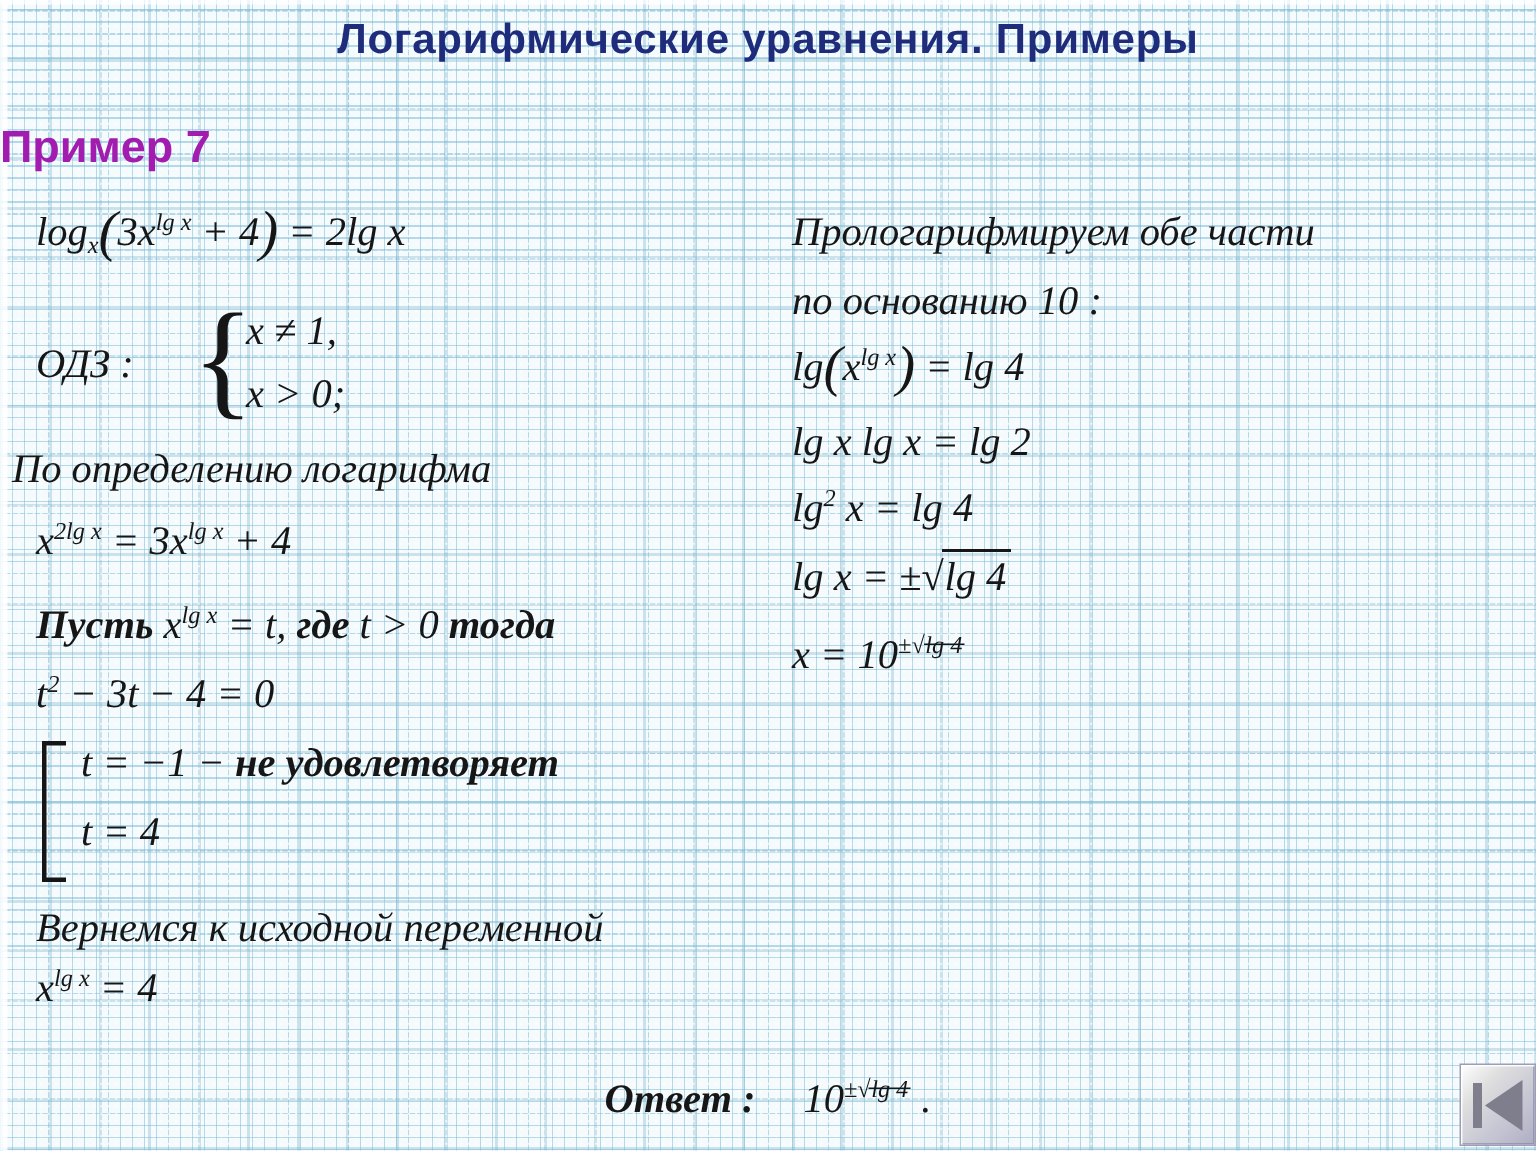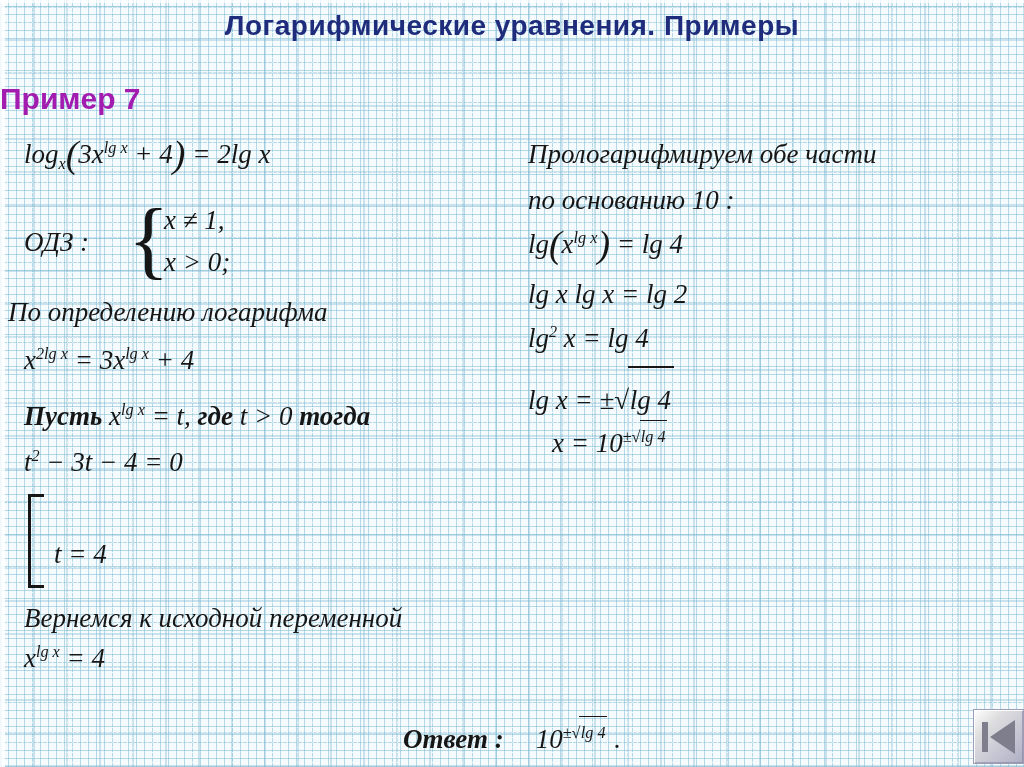--- a/index.html
+++ b/index.html
@@ -34,21 +34,21 @@
     font-size:27px;color:#161616;white-space:nowrap;line-height:1.2;
   }
   .mrow sup{font-size:60%;line-height:0;}
   .mrow sub{font-size:60%;line-height:0;vertical-align:-0.35em;}
   .b{font-weight:700;}
   .prose{font-weight:400;}
   .mbig{font-size:140%;vertical-align:-0.1em;line-height:0;}
 
   .sqrt{display:inline-flex;align-items:baseline;}
   .rad{font-style:normal;line-height:1;}
-  .vinc{border-top:0.085em solid currentColor;margin-left:-0.06em;padding:16px 0.12em 0 0.08em;}
+  .vinc{border-top:0.085em solid currentColor;margin-left:-0.06em;padding:0 0.12em 0 0.08em;}
 
   .odz-block{position:absolute;left:24px;top:200px;width:300px;height:90px;}
   .odz-label{position:absolute;left:0;top:26px;}
   .brace{
     position:absolute;left:104px;top:-6px;font-size:86px;line-height:90px;
     font-style:normal;color:#161616;font-family:"Liberation Serif", serif;font-weight:400;
   }
   .odz-line1{position:absolute;left:140px;top:4px;}
   .odz-line2{position:absolute;left:140px;top:46px;}
 
@@ -103,38 +103,39 @@
 <div class="mrow prose" style="left:8px;top:296px;">По определению логарифма</div>
 
 <div class="mrow" style="left:24px;top:344px;"><span>x</span><sup><span>2lg x</span></sup><span> = 3x</span><sup><span>lg x</span></sup><span> + 4</span></div>
 
 <div class="mrow" style="left:24px;top:400px;"><span class="b">Пусть  </span><span>x</span><sup><span>lg x</span></sup><span> = t, </span><span class="b">где </span><span>t &gt; 0 </span><span class="b">тогда</span></div>
 
 <div class="mrow" style="left:24px;top:446px;"><span>t</span><sup><span>2</span></sup><span> − 3t − 4 = 0</span></div>
 
 <div class="cases-block">
   <span class="sys-bracket"></span>
+  <span class="mrow case-line1"><span>t = −1 − </span><span class="b">не удовлетворяет</span></span>
   <span class="mrow case-line2"><span>t = 4</span></span>
 </div>
 
 <div class="mrow prose" style="left:24px;top:602px;">Вернемся к исходной переменной</div>
 
 <div class="mrow" style="left:24px;top:642px;"><span>x</span><sup><span>lg x</span></sup><span> = 4</span></div>
 
 <div class="mrow prose" style="left:528px;top:138px;">Прологарифмируем обе части</div>
 <div class="mrow prose" style="left:528px;top:184px;">по основанию 10 :</div>
 
 <div class="mrow" style="left:528px;top:228px;"><span>lg</span><span class="mbig">(</span><span>x</span><sup><span>lg x</span></sup><span class="mbig">)</span><span> = lg 4</span></div>
 <div class="mrow" style="left:528px;top:278px;"><span>lg x lg x = lg 2</span></div>
 <div class="mrow" style="left:528px;top:322px;"><span>lg</span><sup><span>2</span></sup><span> x = lg 4</span></div>
 <div class="mrow" style="left:528px;top:366px;text-align:center;"><span>lg x = ±</span><span class="sqrt">
       <span class="rad">√</span>
       <span class="vinc"><span>lg 4</span></span>
     </span></div>
-<div class="mrow" style="left:528px;top:420px;margin-left:24px;"><span>x = 10</span><sup><span>±</span><span class="sqrt">
+<div class="mrow" style="left:528px;top:420px;"><span>x = 10</span><sup><span>±</span><span class="sqrt">
         <span class="rad">√</span>
         <span class="vinc"><span>lg 4</span></span>
       </span></sup></div>
 
 <div class="footer">
   <span class="answer-label">Ответ :</span><span class="mrow mrow-inline"><span>10</span><sup><span>±</span><span class="sqrt">
           <span class="rad">√</span>
           <span class="vinc"><span>lg 4</span></span>
         </span></sup><span> .</span></span>
 </div>

